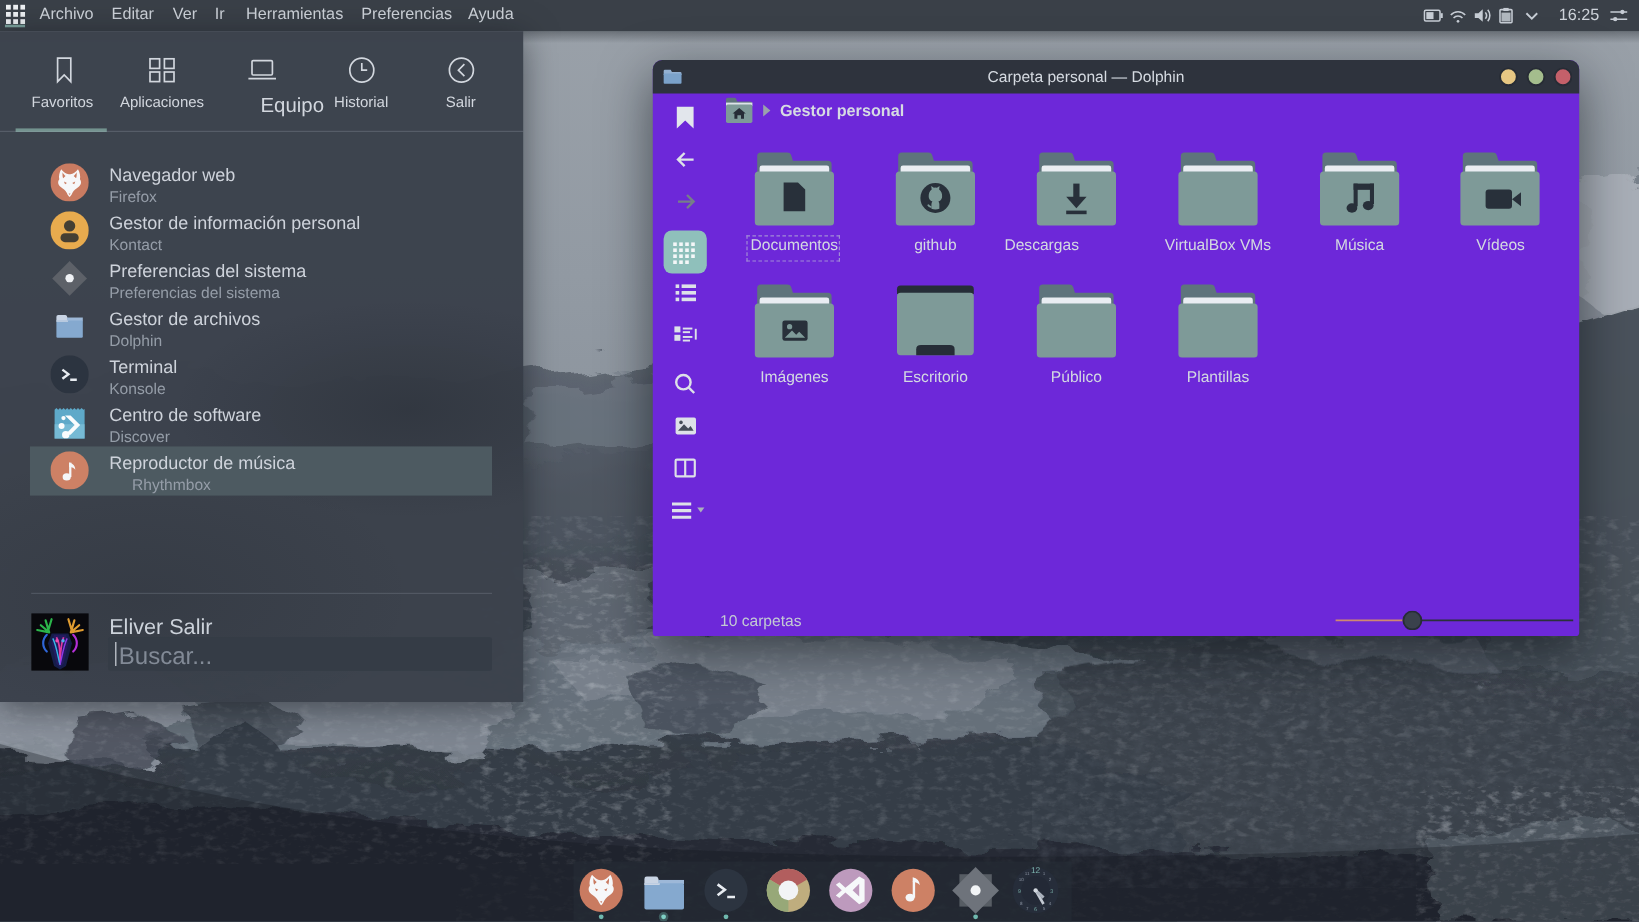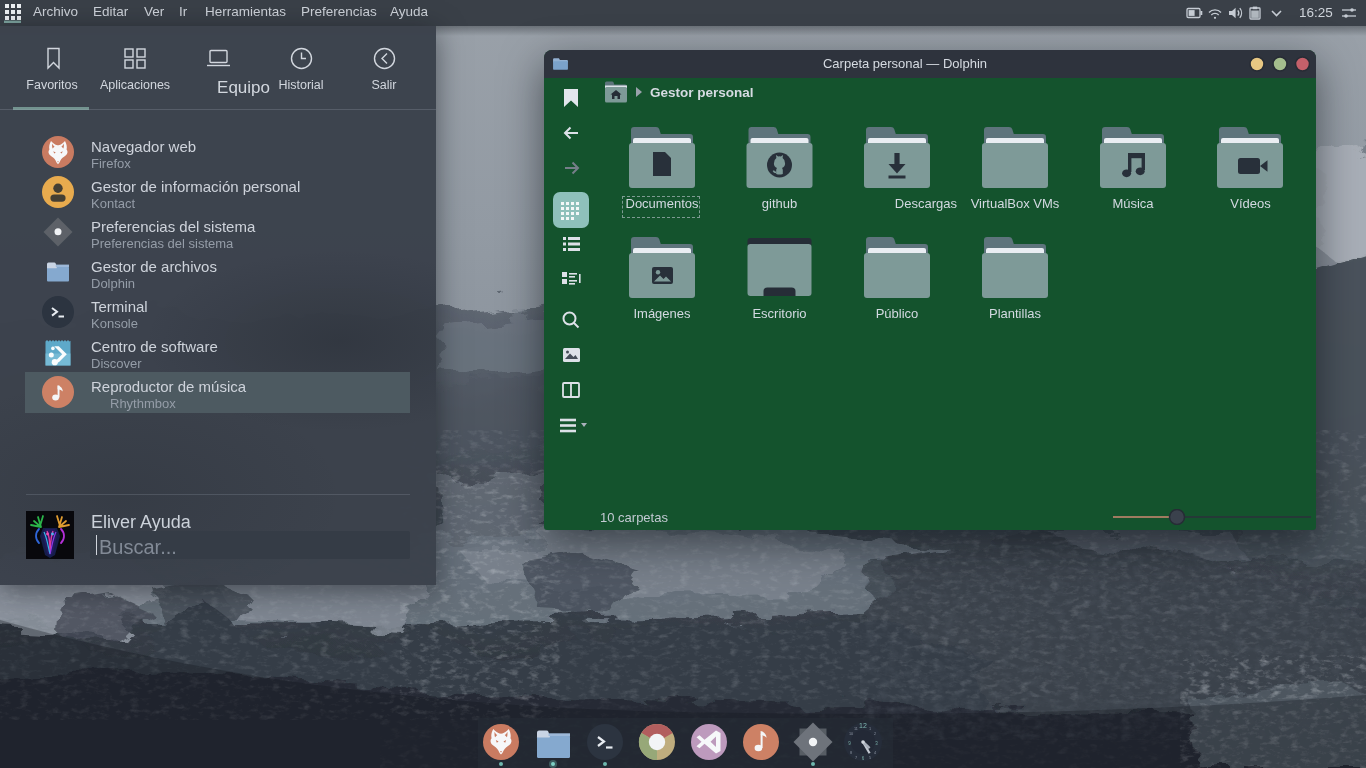--- a/index.html
+++ b/index.html
@@ -294,28 +294,28 @@
       <path d="M35,18 C39,22 39,28 35,32" stroke="#b42fd8"></path>
     </g>
     <path d="M17,17 L31,17 34,25 29,44 24,47 19,44 14,25 Z" fill="#151d4a"></path>
     <path d="M19,18 L29,18 31,25 27,42 24,45 21,42 17,25 Z" fill="#231a5e"></path>
     <path d="M21,20 C24,25 24,33 24,42 M27,20 C24.5,26 24.5,34 24,42" stroke="#e03aa0" stroke-width="1.4" fill="none"></path>
     <path d="M18,21 C21,27 22,35 24,43" stroke="#36b7e8" stroke-width="1.2" fill="none"></path>
     <path d="M30,21 C27,27 26,35 24,43" stroke="#8a3ae8" stroke-width="1.2" fill="none"></path>
     <circle cx="21.5" cy="23" r="1.4" fill="#ef4fb0"></circle>
     <circle cx="26.5" cy="23" r="1.4" fill="#4fb0ef"></circle>
   </svg>
-  <div class="abs" style="left:91px;top:486px;font-size:18px;color:#ccd2da;">Eliver Ayuda</div>
+  <div class="abs" style="left:91px;top:486px;font-size:18px;color:#ccd2da;">Eliver Salir</div>
   <div class="abs" style="left:90px;top:505px;width:320px;height:28px;background:#353c46;border-radius:2px;">
     <div class="abs" style="left:6px;top:4px;width:1px;height:20px;background:#cfd4db;"></div>
     <div class="abs" style="left:9px;top:5px;font-size:20px;color:#828a96;">Buscar...</div>
   </div>
 </div>
 
-<div class="abs" id="window" style="left:544px;top:50px;width:772px;height:480px;background:#14532d;border-radius:8px 8px 3px 3px;box-shadow:0 14px 42px rgba(8,12,18,0.55);">
+<div class="abs" id="window" style="left:544px;top:50px;width:772px;height:480px;background:#6d28d9;border-radius:8px 8px 3px 3px;box-shadow:0 14px 42px rgba(8,12,18,0.55);">
 
   <div class="abs" style="left:0;top:0;width:772px;height:28px;background:#2e333d;border-radius:8px 8px 0 0;">
     <svg class="abs" style="left:8px;top:6px" width="17" height="16" viewBox="0 0 32 30">
       <path d="M2,6 Q2,4 4,4 L13,4 15,7.5 28,7.5 Q30,7.5 30,9.5 L30,12 2,12 Z" fill="#93b1d2"></path>
       <rect x="2" y="10" width="28" height="16" rx="1.5" fill="#7ba2ca"></rect>
     </svg>
     <div class="abs" style="left:0;top:6px;width:722px;text-align:center;font-size:13px;color:#d6dbe2;">Carpeta personal — Dolphin</div>
     <svg class="abs" style="left:704px;top:5px" width="62" height="18" viewBox="0 0 62 18">
       <circle cx="9" cy="9" r="7" fill="#e7c783" stroke="#272c35" stroke-width="1.6"></circle>
       <circle cx="32" cy="9" r="7" fill="#a4bd8d" stroke="#272c35" stroke-width="1.6"></circle>
@@ -466,21 +466,21 @@
     <g transform="translate(320,187)">
         <use href="#fold"></use>
       </g>
     <g transform="translate(438,187)">
         <use href="#fold"></use>
       </g>
   </svg>
   <div class="abs" style="left:78px;top:146px;width:78px;height:22px;border:1px dashed rgba(195,203,213,0.6);"></div>
   <div class="abs" style="left:58px;top:146px;width:120px;text-align:center;font-size:13px;color:#d3d9e1;">Documentos</div>
   <div class="abs" style="left:175.5px;top:146px;width:120px;text-align:center;font-size:13px;color:#d3d9e1;">github</div>
-  <div class="abs" style="left:293px;top:146px;width:120px;text-align:right;font-size:13px;color:#d3d9e1;">Descargas</div>
+  <div class="abs" style="left:293px;top:146px;width:120px;text-align:left;font-size:13px;color:#d3d9e1;">Descargas</div>
   <div class="abs" style="left:411px;top:146px;width:120px;text-align:center;font-size:13px;color:#d3d9e1;">VirtualBox VMs</div>
   <div class="abs" style="left:529px;top:146px;width:120px;text-align:center;font-size:13px;color:#d3d9e1;">Música</div>
   <div class="abs" style="left:646.5px;top:146px;width:120px;text-align:center;font-size:13px;color:#d3d9e1;">Vídeos</div>
   <div class="abs" style="left:58px;top:256px;width:120px;text-align:center;font-size:13px;color:#d3d9e1;">Imágenes</div>
   <div class="abs" style="left:175.5px;top:256px;width:120px;text-align:center;font-size:13px;color:#d3d9e1;">Escritorio</div>
   <div class="abs" style="left:293px;top:256px;width:120px;text-align:center;font-size:13px;color:#d3d9e1;">Público</div>
   <div class="abs" style="left:411px;top:256px;width:120px;text-align:center;font-size:13px;color:#d3d9e1;">Plantillas</div>
 
   <div class="abs" style="left:56px;top:460px;font-size:13px;color:#c3cad3;">10 carpetas</div>
   <svg class="abs" style="left:565px;top:459px" width="206" height="16" viewBox="0 0 206 16">

